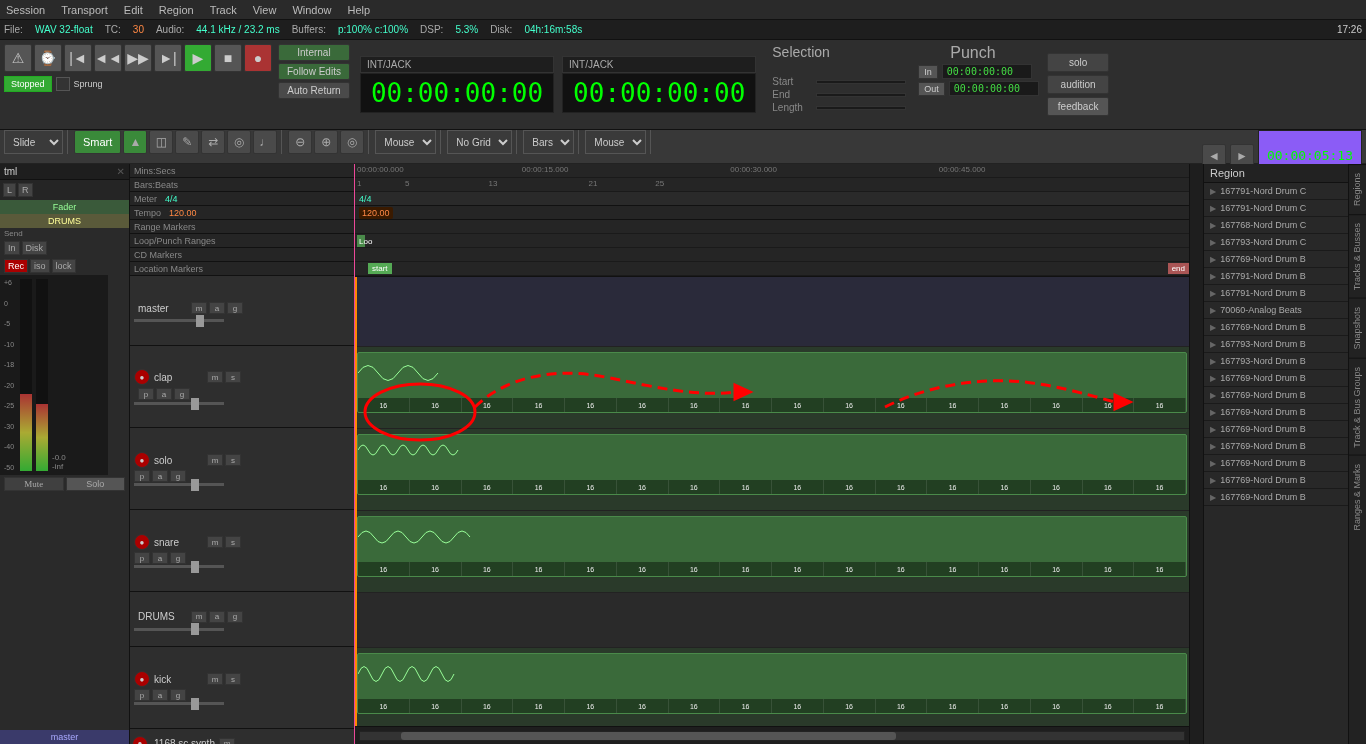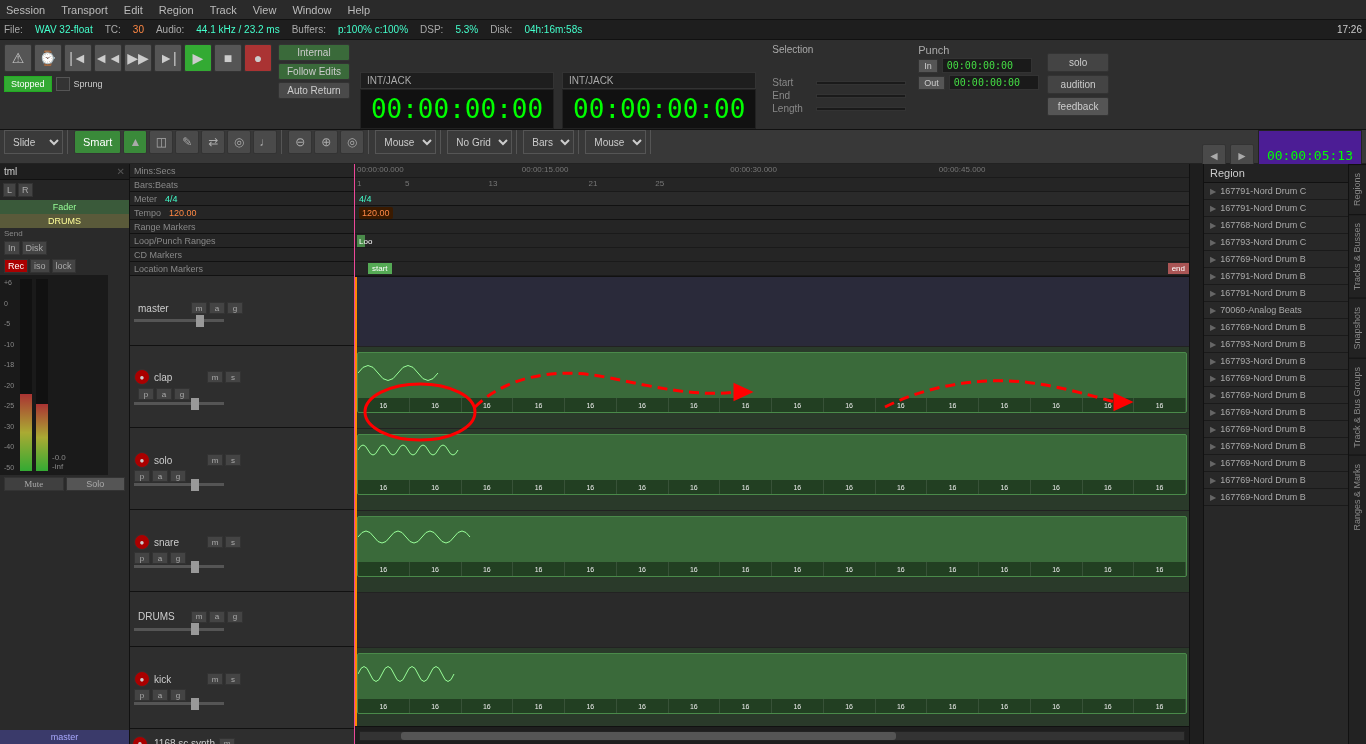--- a/index.html
+++ b/index.html
@@ -97,21 +97,21 @@
       padding: 2px 8px;
       cursor: pointer;
       border-radius: 2px;
       text-align: center;
     }
     .sync-btn.active { background: #3a6a3a; }
 
     
     #time-display {
       display: flex;
-      align-items: flex-end;
+      align-items: center;
       padding: 0 8px;
       gap: 8px;
     }
     .time-big {
       background: #111;
       color: #0f0;
       font-family: monospace;
       font-size: 26px;
       padding: 4px 10px;
       border: 1px solid #222;
@@ -225,21 +225,21 @@
       height: 24px;
       display: flex;
       align-items: center;
       justify-content: center;
       cursor: pointer;
       font-size: 12px;
       border-radius: 2px;
     }
     .tool-icon.active { background: #3a8a3a; }
     .time-display-small {
-      background: #4c1d95;
+      background: #8b5cf6;
       color: #0f0;
       font-family: monospace;
       font-size: 13px;
       padding: 17px 8px;
       border: 1px solid #222;
       margin-left: auto;
     }
 
     
     #main-area {
@@ -693,37 +693,37 @@
       <div class="time-label">INT/JACK</div>
       <div class="time-big">00:00:00:00</div>
     </div>
     <div>
       <div class="time-label">INT/JACK</div>
       <div class="time-big">00:00:00:00</div>
     </div>
   </div>
 
   <div id="selection-panel">
-    <div style="font-size:10px;color:#aaa;margin-bottom:20px;">Selection</div>
+    <div style="font-size:14px;color:#aaa;margin-bottom:14px;">Selection</div>
     <div class="sel-row">
       <span class="sel-lbl">Start</span>
       <div class="sel-val"></div>
     </div>
     <div class="sel-row">
       <span class="sel-lbl">End</span>
       <div class="sel-val"></div>
     </div>
     <div class="sel-row">
       <span class="sel-lbl">Length</span>
       <div class="sel-val"></div>
     </div>
   </div>
 
   <div id="punch-panel" style="display:flex;flex-direction:column;padding:4px;gap:2px;">
-    <div style="font-size:11px;color:#aaa;">Punch</div>
+    <div style="font-size:16px;color:#aaa;margin-left:32px;">Punch</div>
     <div class="sel-row">
       <button class="punch-btn">In</button>
       <div class="sel-val">00:00:00:00</div>
     </div>
     <div class="sel-row">
       <button class="punch-btn">Out</button>
       <div class="sel-val">00:00:00:00</div>
     </div>
   </div>
 

